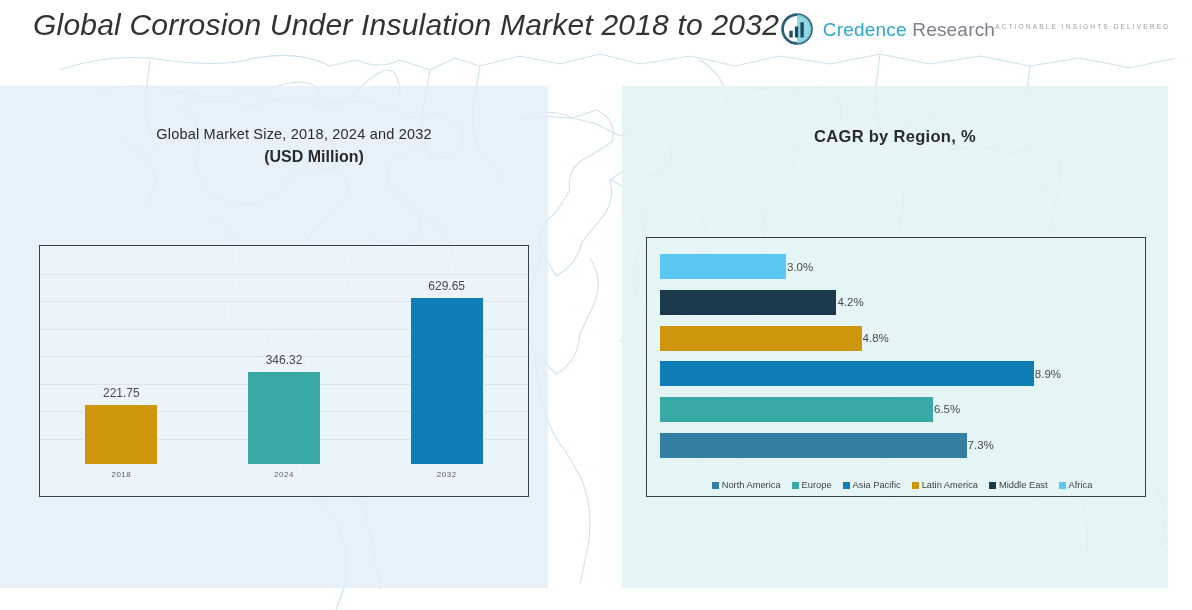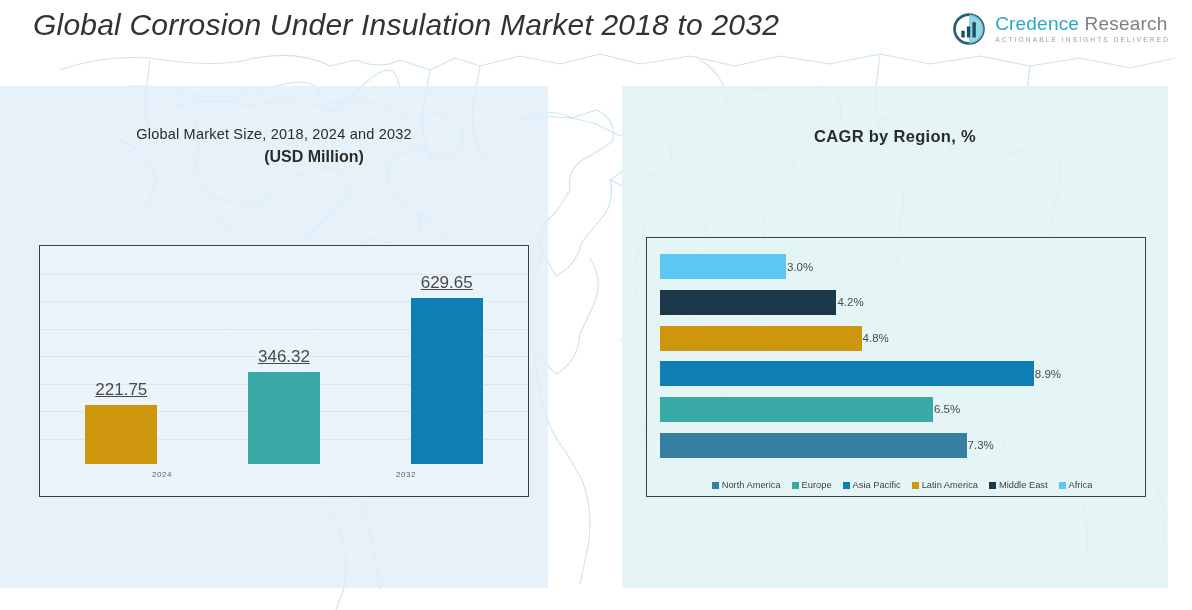--- a/index.html
+++ b/index.html
@@ -12,42 +12,42 @@
   #map-bg{position:absolute;left:0;top:0;width:1192px;height:610px;z-index:0;pointer-events:none;}
   
   .header{position:absolute;left:0;top:0;width:1192px;height:86px;z-index:3;}
   .report-title{
     position:absolute;left:33px;top:6px;width:820px;
     font-size:30px;font-weight:normal;font-style:italic;
     color:#333333;line-height:1.28;letter-spacing:.2px;
   }
   .logo{position:absolute;right:22px;top:12px;display:flex;align-items:center;gap:9px;}
   .logo-mark{width:34px;height:34px;flex:none;}
-  .logo-text{display:flex;flex-direction:column;line-height:1;}
+  .logo-text{display:flex;flex-direction:row;line-height:1;}
   .logo-name{font-size:19px;color:#7b7f86;letter-spacing:.2px;}
   .logo-name b{color:#2aa9c9;font-weight:normal;}
   .logo-tag{font-size:6.6px;color:#9aa0a6;letter-spacing:2.1px;margin-top:4px;text-transform:uppercase;}
   
   .panel{position:absolute;top:86px;height:502px;z-index:1;}
   #panel-left{left:0;width:548px;background:rgba(224,238,249,.82);}
   #panel-right{left:622px;width:546px;background:rgba(222,242,242,.80);}
   .panel-title{position:absolute;left:0;width:100%;text-align:center;color:#2b2b2b;}
-  #left-title-1{top:40px;font-size:14.5px;letter-spacing:.2px;}
+  #left-title-1{top:40px;font-size:14.5px;letter-spacing:.2px;margin-left:20px;}
   #left-title-2{top:62px;font-size:16px;font-weight:bold;padding-left:40px;}
   #right-title{top:41px;font-size:16.5px;font-weight:bold;letter-spacing:.3px;}
   
   #chart-left{
     position:absolute;left:39px;top:159px;width:490px;height:252px;
     border:1.6px solid #3d3d46;background:rgba(238,245,250,.55);box-sizing:border-box;
   }
   .grid-lines{position:absolute;left:0;top:0;width:100%;height:100%;}
   .grid-lines i{position:absolute;left:0;width:100%;height:1px;background:#dde5ec;display:block;}
   .col-plot{position:absolute;left:0;right:0;top:0;bottom:32px;display:flex;align-items:flex-end;}
   .col-cell{flex:1;display:flex;flex-direction:column;align-items:center;justify-content:flex-end;height:100%;}
-  .col-val{font-size:17px;color:#4a4a4a;margin-bottom:5px;text-decoration:underline;}
+  .col-val{font-size:12px;color:#4a4a4a;margin-bottom:5px;}
   .col-bar{width:72px;}
   .col-axis{position:absolute;left:0;right:0;bottom:0;height:32px;display:flex;}
   .col-axis > div{flex:1;text-align:center;font-size:8px;color:#5d6269;padding-top:6px;letter-spacing:.5px;}
   
   #chart-right{
     position:absolute;left:24px;top:151px;width:500px;height:260px;
     border:1.6px solid #3d3d46;background:rgba(230,245,246,.35);box-sizing:border-box;
   }
   .hbar-plot{position:absolute;left:13px;right:6px;top:11px;bottom:33px;display:flex;flex-direction:column;justify-content:space-around;}
   .hbar-row{display:flex;align-items:center;height:25px;}
@@ -144,20 +144,21 @@
         <div class="col-cell">
           <div class="col-val">346.32</div>
           <div class="col-bar" style="height: 91.5274px; background: rgb(57, 169, 166);"></div>
         </div>
         <div class="col-cell">
           <div class="col-val">629.65</div>
           <div class="col-bar" style="height: 166.407px; background: rgb(14, 126, 180);"></div>
         </div>
       </div>
     <div class="col-axis">
+        <div>2018</div>
         <div>2024</div>
         <div>2032</div>
       </div>
   </div>
 </div>
 
 <div class="panel" id="panel-right">
   <div class="panel-title" id="right-title">CAGR by Region, %</div>
 
   <div id="chart-right">

